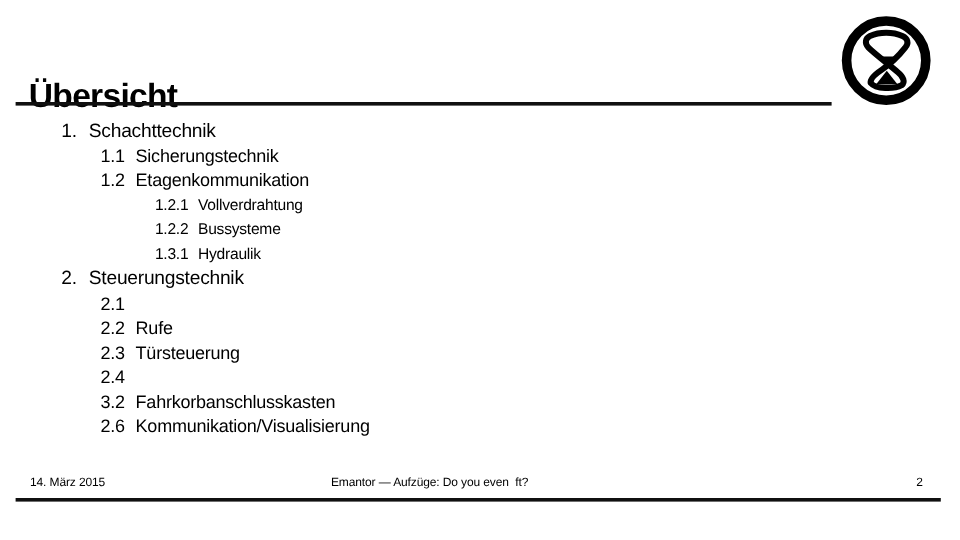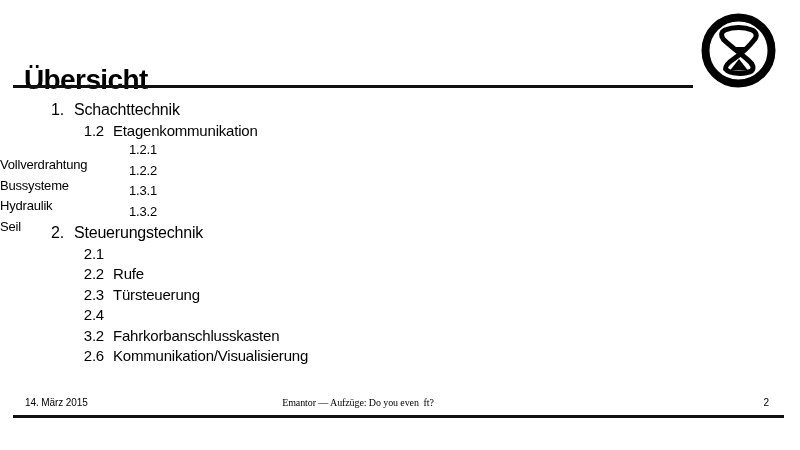--- a/index.html
+++ b/index.html
@@ -23,30 +23,30 @@
 
   .logo { position:absolute; left:699px; top:11px; width:79px; height:79px; }
 
   .outline { position:absolute; left:0; top:101px; width:690px; letter-spacing:-0.2px; }
   .row { display:flex; align-items:baseline; height:20.5px; white-space:nowrap; }
   .row .num { flex:none; text-align:right; }
   .lvl1 { font-size:16px; font-weight:500; }
   .lvl1 .num { width:64px; margin-right:10px; }
   .lvl2 { font-size:15px; }
   .lvl2 .num { width:104px; margin-right:9px; }
-  .lvl3 { font-size:13px;flex-direction:column; }
+  .lvl3 { font-size:13px; }
   .lvl3 .num { width:157px; margin-right:8px; }
 
   .footer-rule {
     position:absolute; left:13px; top:415px;
     width:771px; height:2.5px; background:#101010;
   }
   .footer-text { position:absolute; top:397px; font-size:10px; letter-spacing:-0.1px; }
   .footer-date { left:25px; }
-  .footer-center { left:0; width:716px; text-align:center; white-space:pre;font-family:Liberation Serif, serif; }
+  .footer-center { left:0; width:716px; text-align:center; white-space:pre; }
   .footer-page { right:31px; }
 </style>
 </head>
 <body>
 
 <div class="slide">
 
   <h1 class="slide-title">Übersicht</h1>
   <div class="title-rule"></div>
 
@@ -66,38 +66,38 @@
       <path d="M 40,48 L 31,59.5 L 49,59.5 Z" fill="#000"></path>
     </svg>
   </div>
 
   <div class="outline" id="outline">
       <div class="row lvl1">
         <span class="num">1.</span>
         <span class="lab">Schachttechnik</span>
       </div>
       <div class="row lvl2">
+        <span class="num">1.1</span>
+        <span class="lab">Sicherungstechnik</span>
+      </div>
+      <div class="row lvl2">
         <span class="num">1.2</span>
         <span class="lab">Etagenkommunikation</span>
       </div>
       <div class="row lvl3">
         <span class="num">1.2.1</span>
         <span class="lab">Vollverdrahtung</span>
       </div>
       <div class="row lvl3">
         <span class="num">1.2.2</span>
         <span class="lab">Bussysteme</span>
       </div>
       <div class="row lvl3">
         <span class="num">1.3.1</span>
         <span class="lab">Hydraulik</span>
-      </div>
-      <div class="row lvl3">
-        <span class="num">1.3.2</span>
-        <span class="lab">Seil</span>
       </div>
       <div class="row lvl1">
         <span class="num">2.</span>
         <span class="lab">Steuerungstechnik</span>
       </div>
       <div class="row lvl2">
         <span class="num">2.1</span>
       </div>
       <div class="row lvl2">
         <span class="num">2.2</span>

